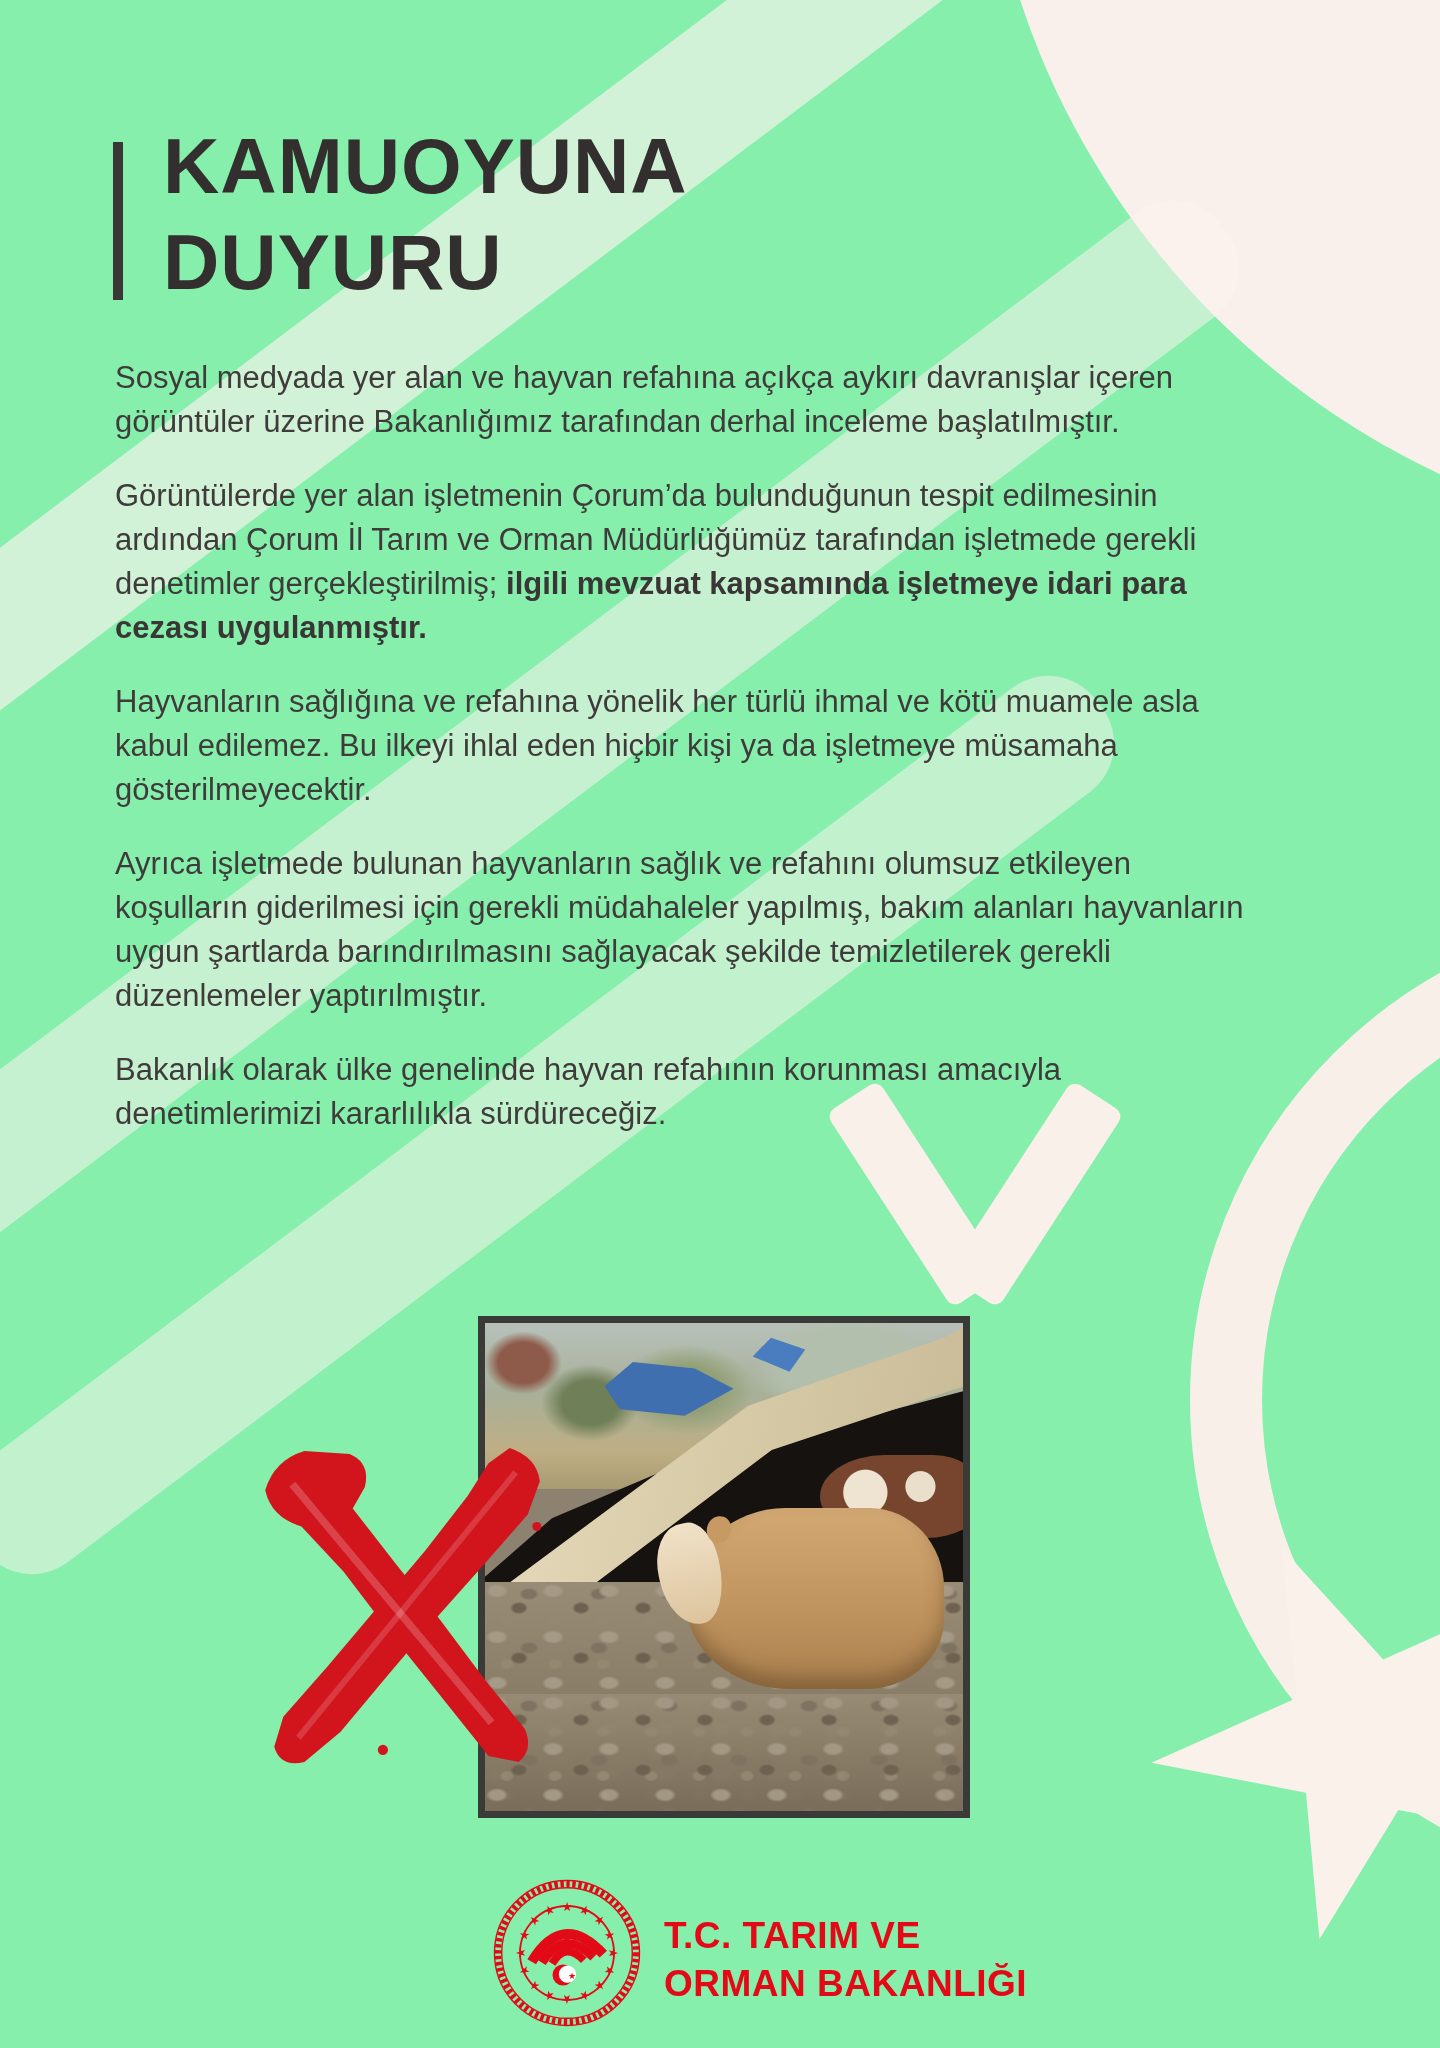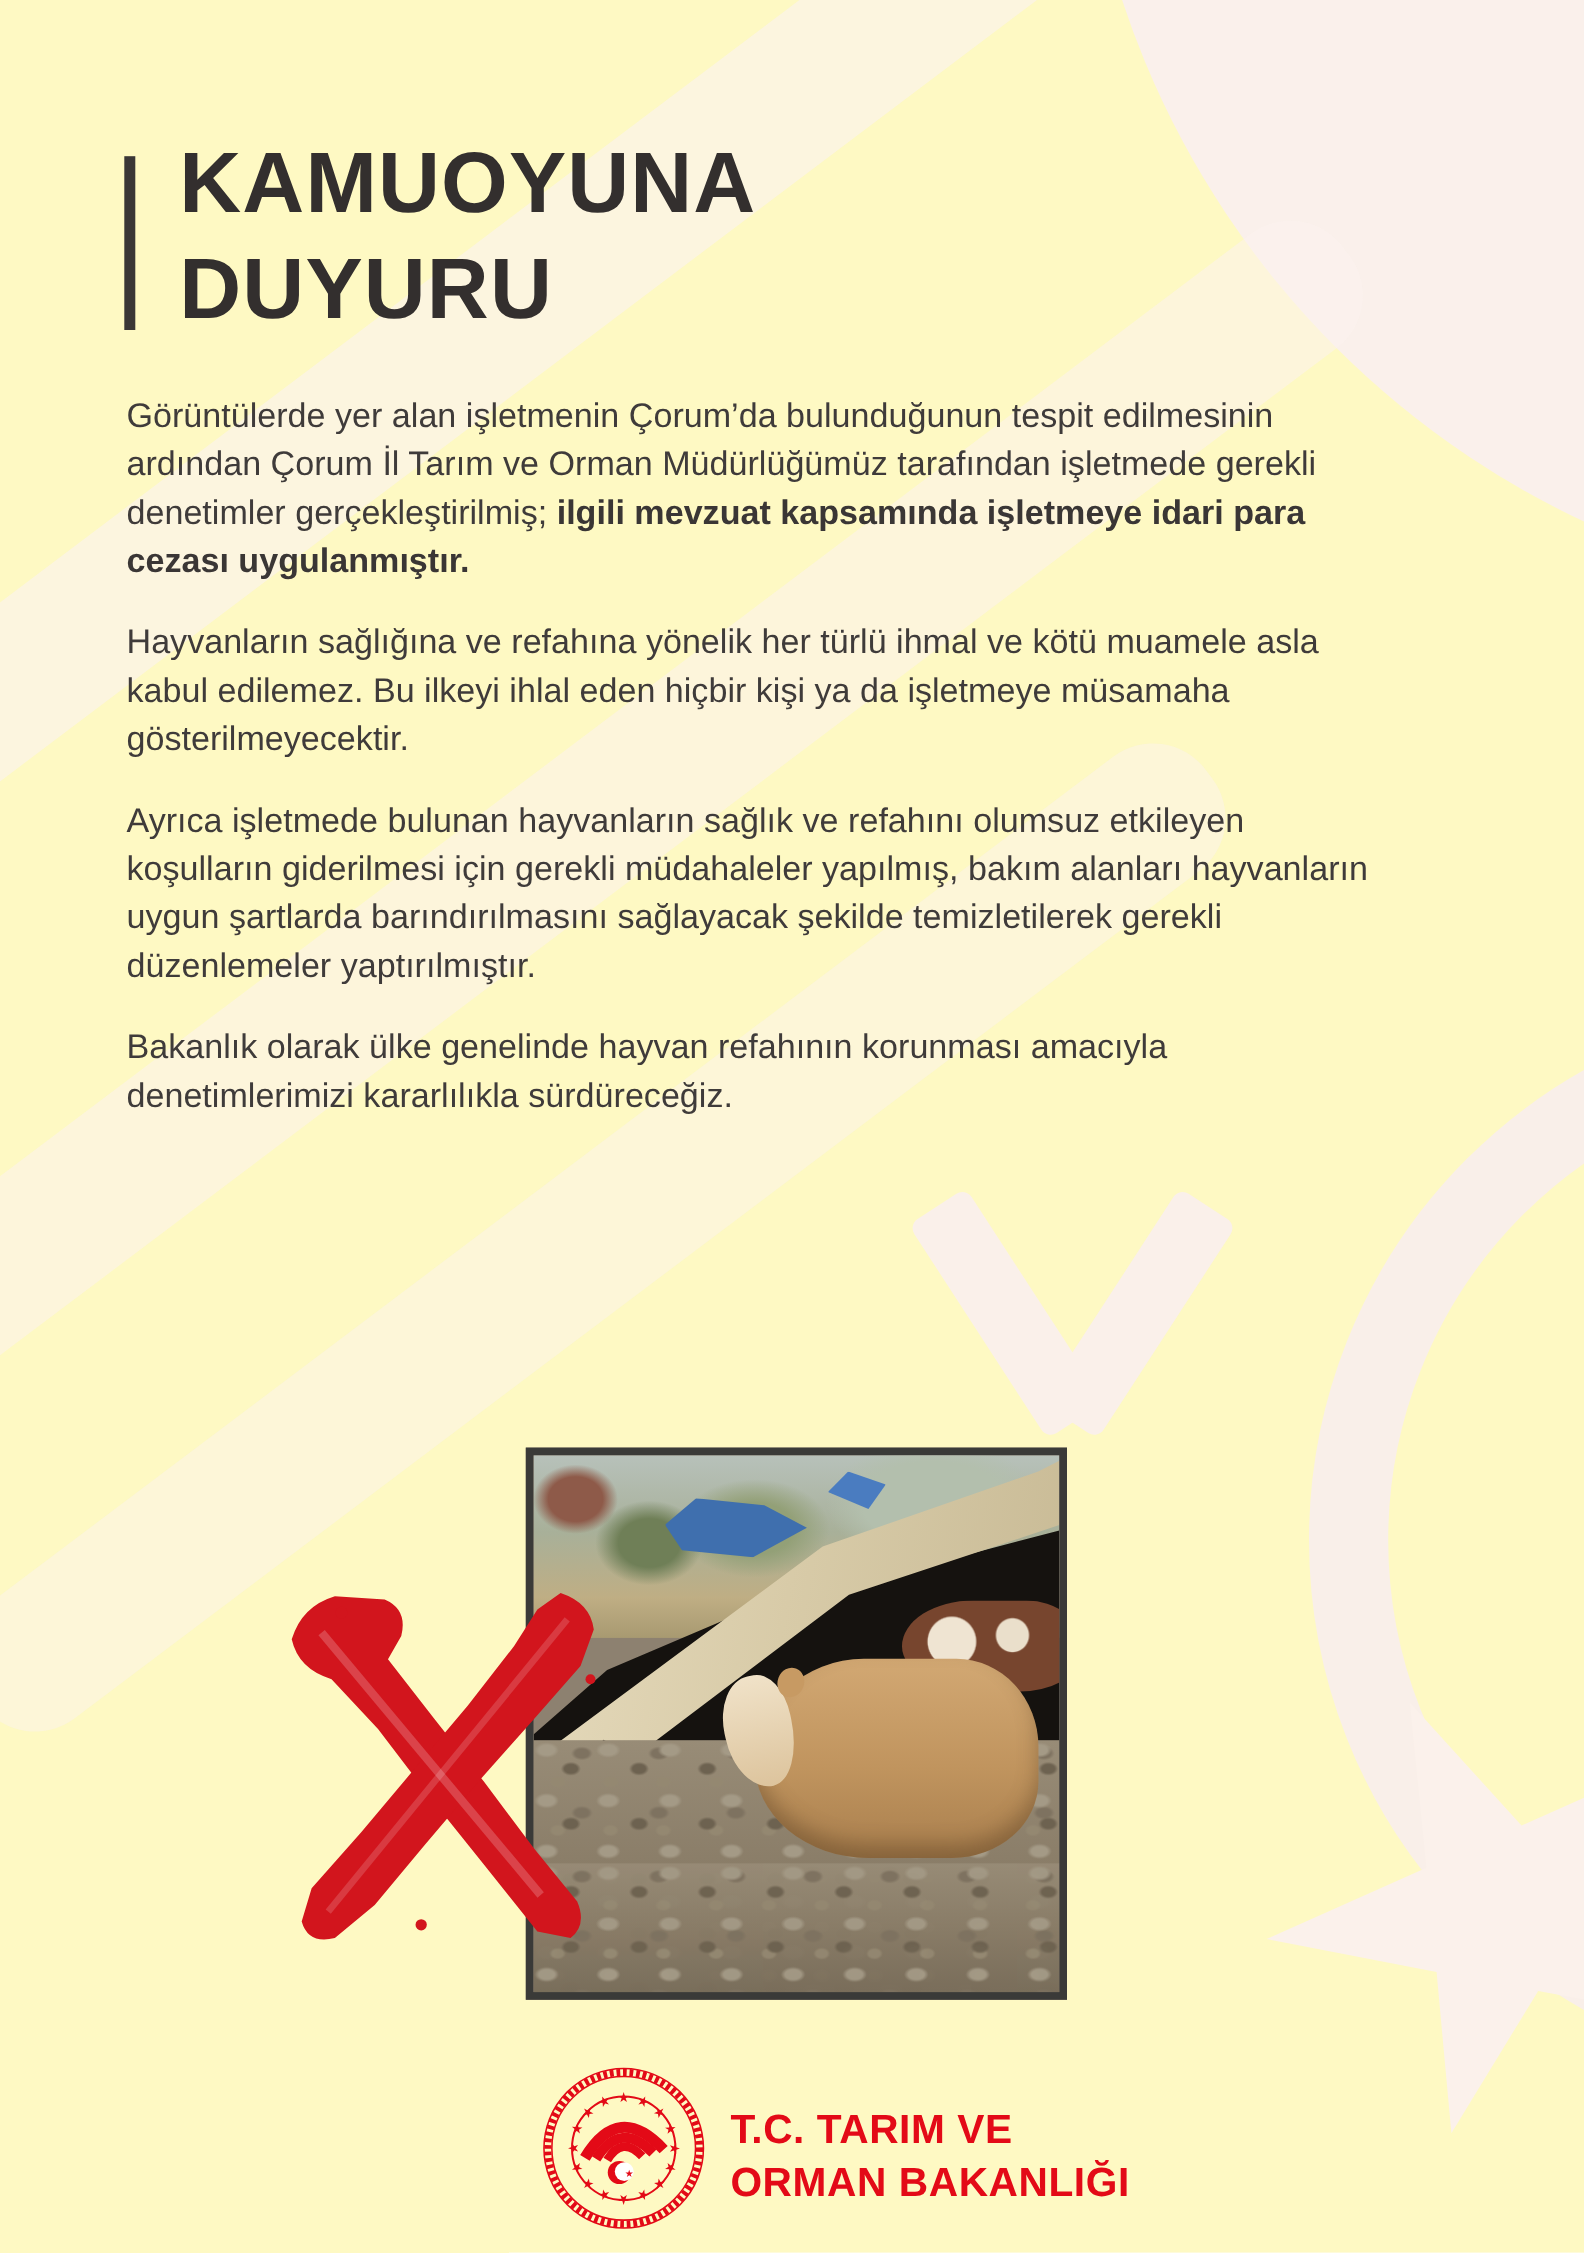--- a/index.html
+++ b/index.html
@@ -1,18 +1,18 @@
 <!DOCTYPE html>
 <html><head>
 <meta charset="utf-8">
 <style>
   html,body{margin:0;padding:0;background:#ffffff;}
   .page{
     position:relative;width:1440px;height:2048px;margin:0 auto;
-    background:#fef9c3;overflow:hidden;
+    background:#86efac;overflow:hidden;
     font-family:"Liberation Sans","DejaVu Sans",sans-serif;
   }
   
   .wm{position:absolute;pointer-events:none;}
   .wm-corner{left:980px;top:-1050px;width:1600px;height:1600px;border-radius:50%;background:#faf0eb;}
   .wm-band{height:130px;background:#fbf3ee;transform:rotate(-37deg);opacity:.65;border-radius:60px;}
   .wm-band1{left:-320px;top:240px;width:1500px;}
   .wm-band2{left:-260px;top:660px;width:1650px;opacity:.55;}
   .wm-band3{left:-160px;top:1060px;width:1400px;opacity:.5;}
   .wm-varm{width:62px;height:232px;background:#faf0ea;border-radius:10px;}
@@ -104,20 +104,21 @@
   <div class="wm wm-band wm-band3"></div>
   <div class="wm wm-varm wm-varm-left"></div>
   <div class="wm wm-varm wm-varm-right"></div>
   <div class="wm wm-crescent"></div>
   <div class="wm wm-star"></div>
 
   <div class="title-bar"></div>
   <h1 class="page-title"><span>KAMUOYUNA</span><br><span>DUYURU</span></h1>
 
   <main class="body-text">
+    <p><span>Sosyal medyada yer alan ve hayvan refahına açıkça aykırı davranışlar içeren görüntüler üzerine Bakanlığımız tarafından derhal inceleme başlatılmıştır.</span><strong></strong></p>
     <p><span>Görüntülerde yer alan işletmenin Çorum’da bulunduğunun tespit edilmesinin ardından Çorum İl Tarım ve Orman Müdürlüğümüz tarafından işletmede gerekli denetimler gerçekleştirilmiş; </span><strong>ilgili mevzuat kapsamında işletmeye idari para cezası uygulanmıştır.</strong></p>
     <p><span>Hayvanların sağlığına ve refahına yönelik her türlü ihmal ve kötü muamele asla kabul edilemez. Bu ilkeyi ihlal eden hiçbir kişi ya da işletmeye müsamaha gösterilmeyecektir.</span><strong></strong></p>
     <p><span>Ayrıca işletmede bulunan hayvanların sağlık ve refahını olumsuz etkileyen koşulların giderilmesi için gerekli müdahaleler yapılmış, bakım alanları hayvanların uygun şartlarda barındırılmasını sağlayacak şekilde temizletilerek gerekli düzenlemeler yaptırılmıştır.</span><strong></strong></p>
     <p><span>Bakanlık olarak ülke genelinde hayvan refahının korunması amacıyla denetimlerimizi kararlılıkla sürdüreceğiz.</span><strong></strong></p>
   </main>
 
   <div class="photo" role="img" aria-label="Cattle standing in deep mud under a tarpaulin tent shelter">
     <div class="ph ph-sky"></div>
     <div class="ph ph-tent-dark"></div>
     <div class="ph ph-tarp"></div>

